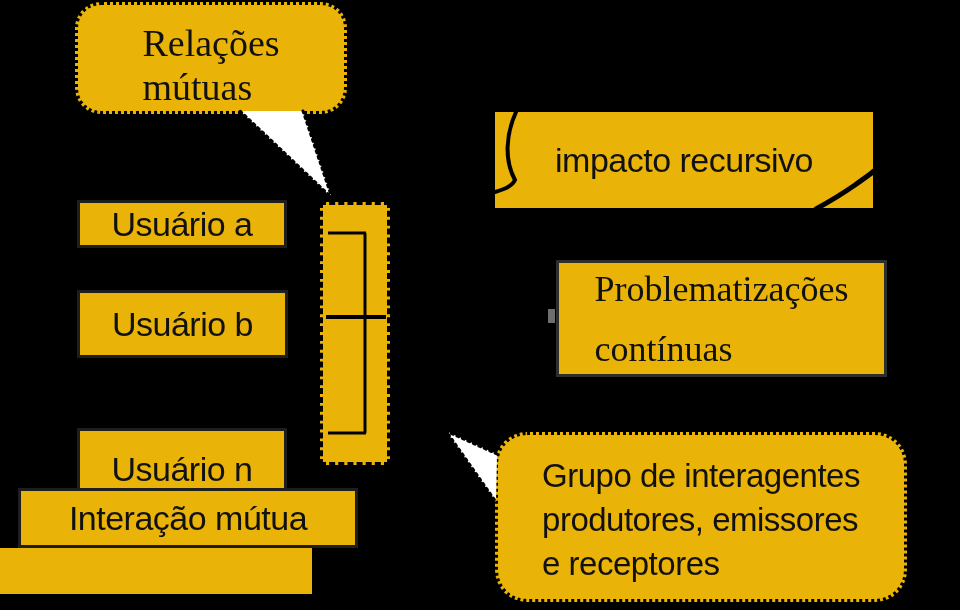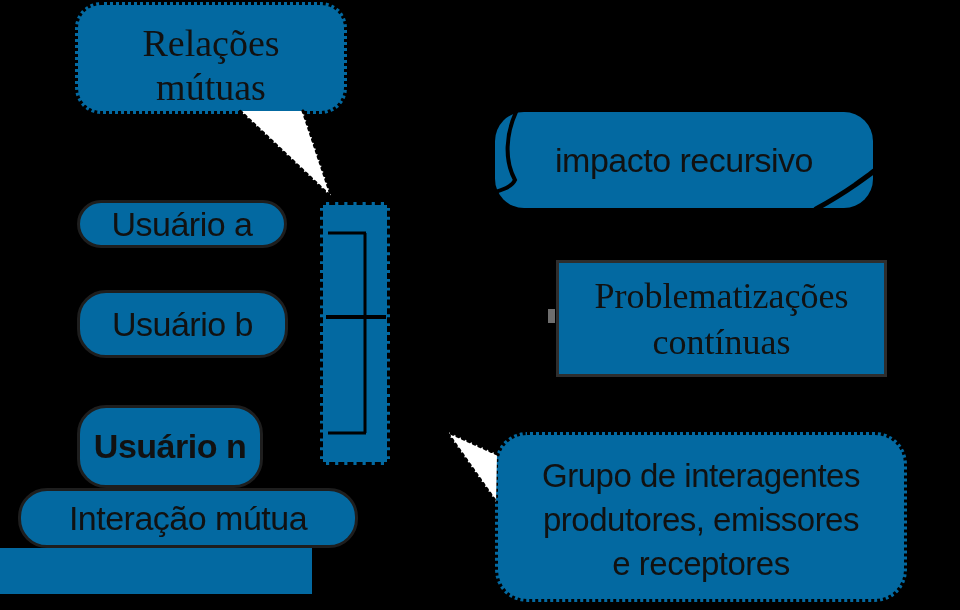--- a/index.html
+++ b/index.html
@@ -5,41 +5,41 @@
   html,body{margin:0;padding:0;background:#000;}
   .canvas{
     position:relative;
     width:960px;height:610px;
     background:#000;
     overflow:hidden;
     font-family:"Liberation Sans",sans-serif;
   }
   .box{
     position:absolute;
-    background:#0369a1;
+    background:#eab308;
     display:flex;align-items:center;justify-content:center;
-    text-align:center;
+    text-align:left;
     color:#111;
     box-sizing:border-box;
   }
-  .sans{font-family:"Liberation Sans",sans-serif;letter-spacing:-0.5px;border-radius:29px;}
+  .sans{font-family:"Liberation Sans",sans-serif;letter-spacing:-0.5px;}
   .serif{font-family:"Liberation Serif","DejaVu Serif",serif;}
   .preline{white-space:pre-line;}
 
   
   .bubble-relacoes{
     left:75px;top:2px;width:272px;height:112px;
     border:3px dotted #000;border-radius:26px;
     font-size:38px;line-height:44px;
     padding-top:14px;
   }
   
   .user-a{left:77px;top:200px;width:210px;height:48px;}
   .user-b{left:77px;top:290px;width:211px;height:68px;}
-  .user-n{left:77px;top:405px;width:186px;height:83px;font-weight:bold;}
+  .user-n{left:77px;top:428px;width:210px;height:83px;}
   .userbox{
     border:3px solid #1e1e1e;
     font-size:34px;
   }
   
   .white-strip{left:0;top:548px;width:312px;height:46px;}
   .interacao{
     left:18px;top:488px;width:340px;height:60px;
     border:3px solid #1e1e1e;
     font-size:34px;
@@ -51,21 +51,21 @@
   }
   
   .banner-impacto{
     left:495px;top:112px;width:378px;height:96px;
     font-size:34px;
   }
   
   .problematizacoes{
     left:556px;top:260px;width:331px;height:117px;
     border:3px solid #2e2e2e;
-    font-size:36px;line-height:46px;
+    font-size:36px;line-height:60px;
   }
   
   .bubble-grupo{
     left:495px;top:432px;width:412px;height:170px;
     border:3px dotted #000;border-radius:32px;
     font-size:33px;line-height:44px;
     padding-top:6px;
   }
   .overlay{
     position:absolute;left:0;top:0;width:960px;height:610px;

